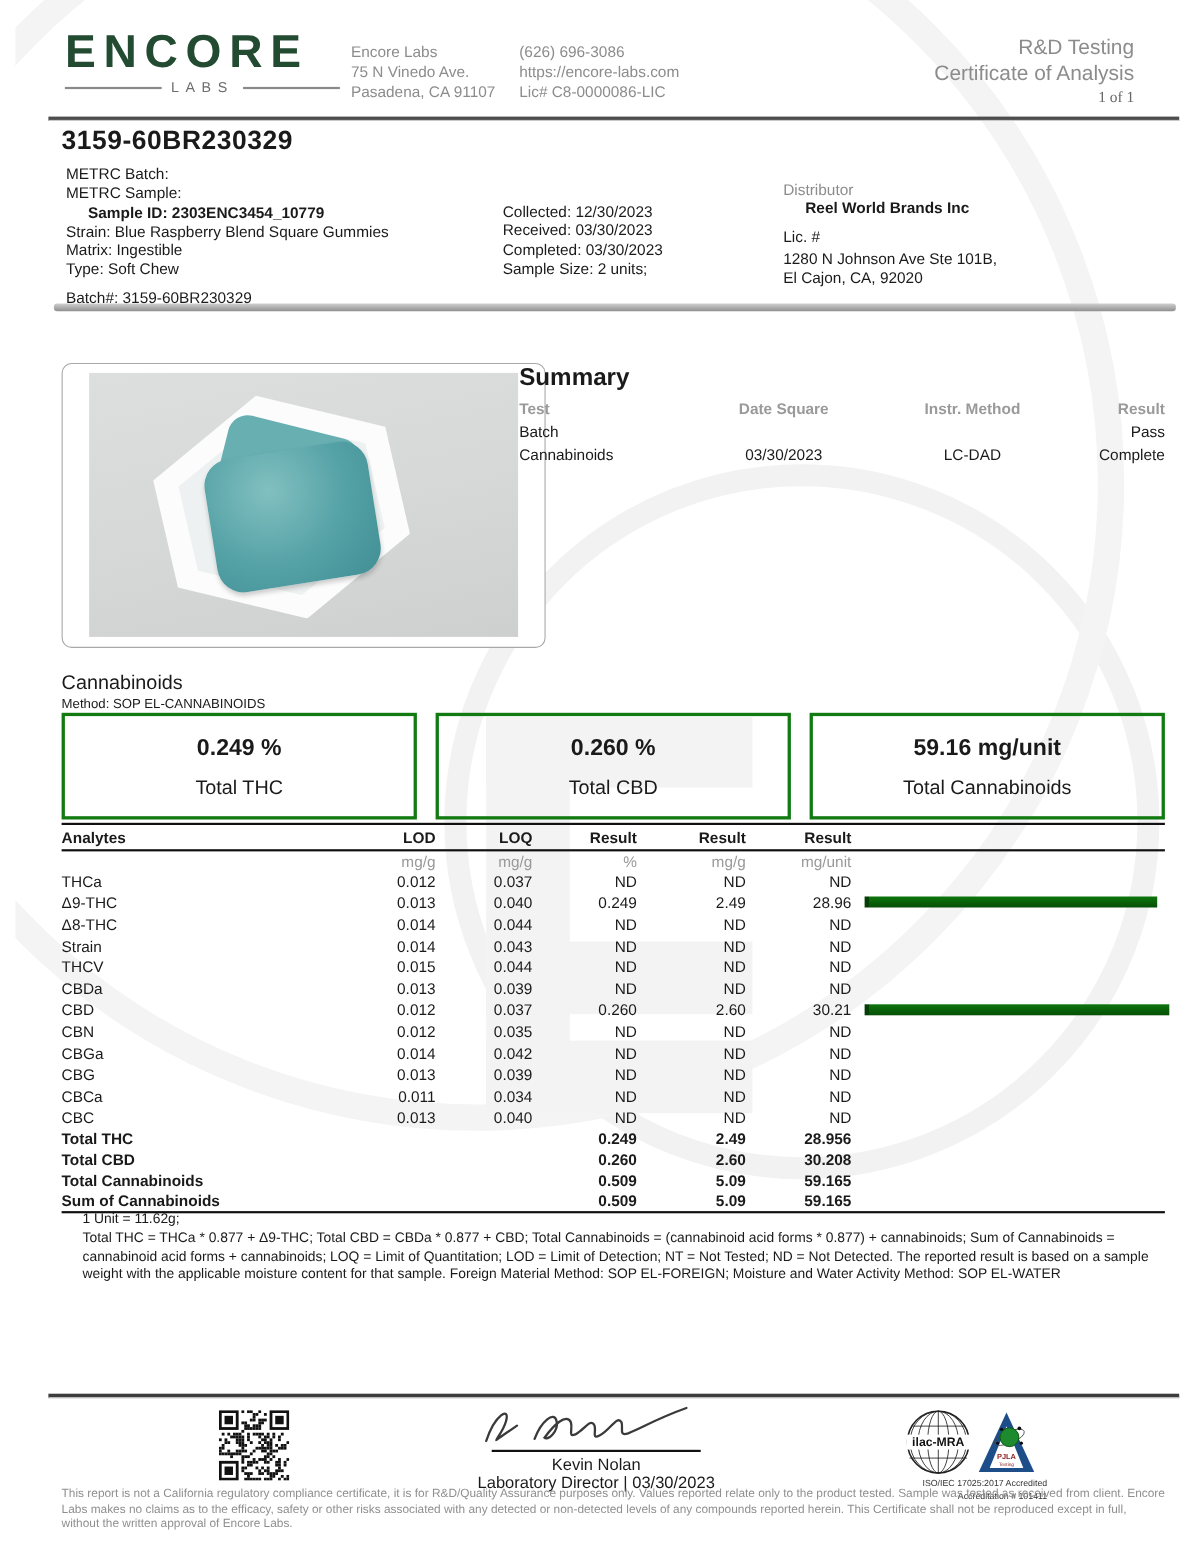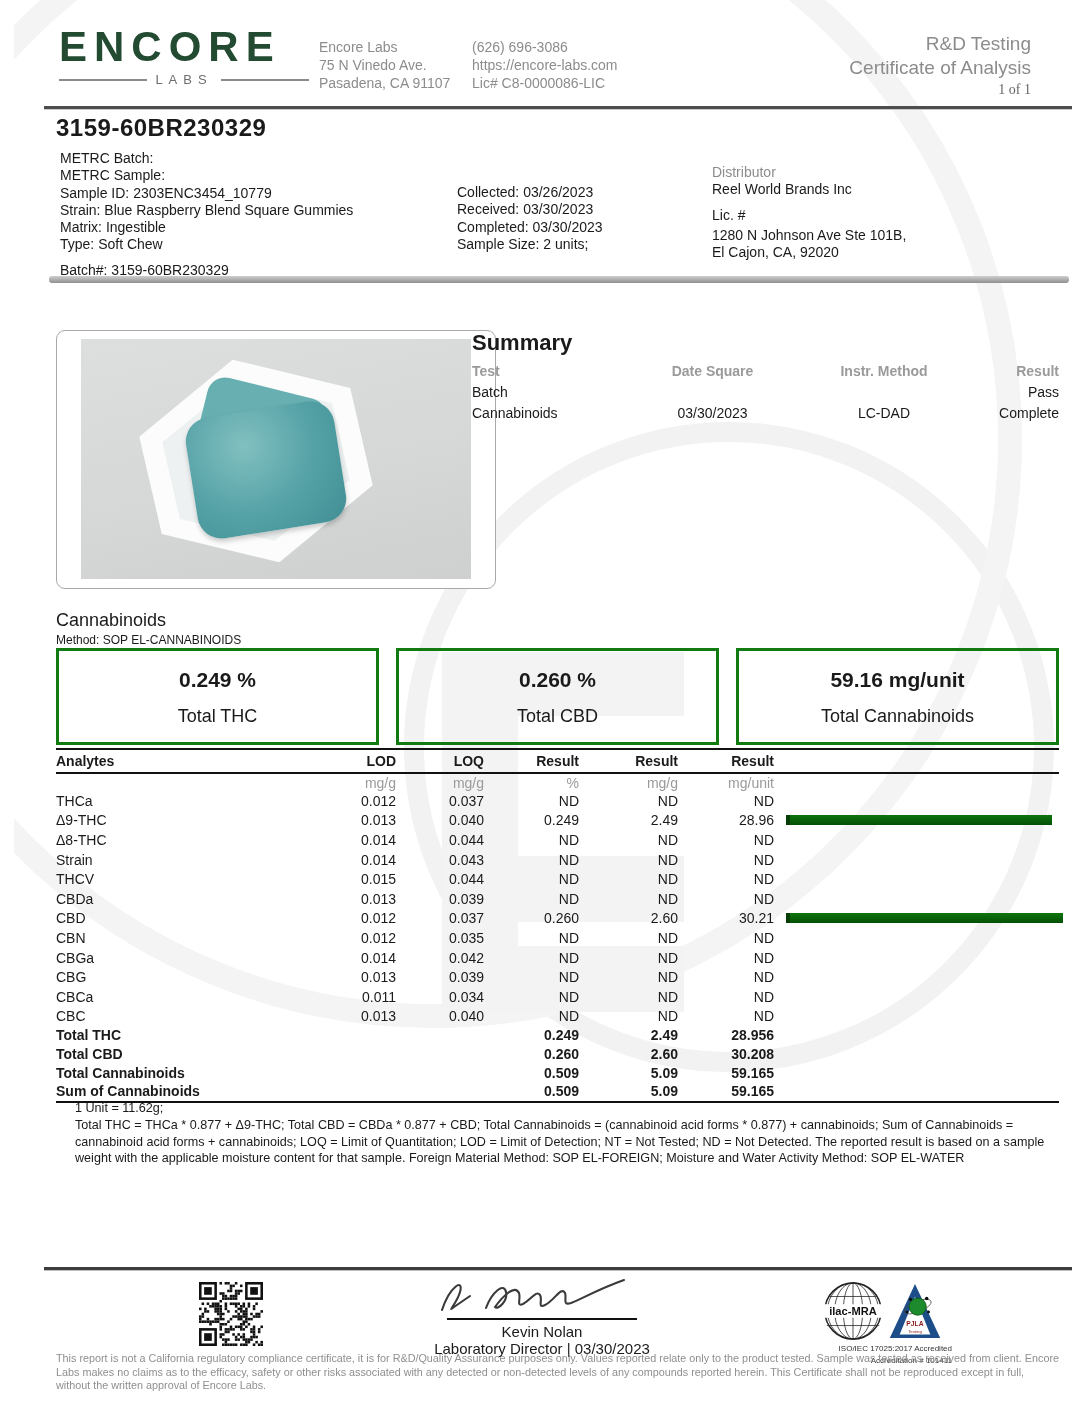--- a/index.html
+++ b/index.html
@@ -29,21 +29,21 @@
   .hcol2 { left:458px; top:38px; }
   .hright { right:43px; top:32px; text-align:right; color:#8c8c8c; font-size:19px; line-height:24px; }
   .hpage { right:43px; top:82px; font-family:"Liberation Serif", serif; font-size:14px; color:#666; }
   .hdr-rule { left:30px; top:106px; width:1028px; height:3px; background:#4d4d4d; border-bottom:1px solid #c9c9c9; }
   
   .h1 { left:42px; top:114px; font-size:24px; font-weight:bold; letter-spacing:0.5px; }
   .sampcol { font-size:14px; line-height:17.3px; }
   .scol1 { left:46px; top:150px; }
   .scol2 { left:443px; top:184px; }
   .scol3 { left:698px; top:164px; }
-  .b { font-weight:normal; }
+  .b { font-weight:bold;margin-left:20px; }
   .gray { color:#8c8c8c; }
   .gap8 { height:8px; }
   .gray-bar { left:35px; top:276px; width:1020px; height:7px; border-radius:3px;
     background:linear-gradient(#cfcfcf,#8f8f8f); }
   
   .photo-frame { left:42px; top:330px; width:390px; height:240px; border:1.5px solid #a9a9a9;
     border-radius:9px; background:#fff; padding:8px 24px 9px 24px; }
   .photo-bg { position:relative; width:100%; height:100%; overflow:hidden;
     background:linear-gradient(168deg,#dddfde 0%,#d5d8d7 55%,#cdd0cf 100%); }
   .hex { position:absolute; clip-path:polygon(50% 0%,94% 26%,94% 74%,50% 100%,6% 74%,6% 26%); }
@@ -137,21 +137,21 @@
       <div>METRC Batch:</div>
       <div>METRC Sample:</div>
       <div class="b">Sample ID: 2303ENC3454_10779</div>
       <div>Strain: Blue Raspberry Blend Square Gummies</div>
       <div>Matrix: Ingestible</div>
       <div>Type: Soft Chew</div>
       <div class="gap8"></div>
       <div>Batch#: 3159-60BR230329</div>
     </div>
     <div class="abs sampcol scol2">
-      <div>Collected: 03/26/2023</div>
+      <div>Collected: 12/30/2023</div>
       <div>Received: 03/30/2023</div>
       <div>Completed: 03/30/2023</div>
       <div>Sample Size: 2 units;</div>
     </div>
     <div class="abs sampcol scol3">
       <div class="gray">Distributor</div>
       <div class="b">Reel World Brands Inc</div>
       <div class="gap8"></div>
       <div>Lic. #</div>
       <div style="height:3px"></div>

